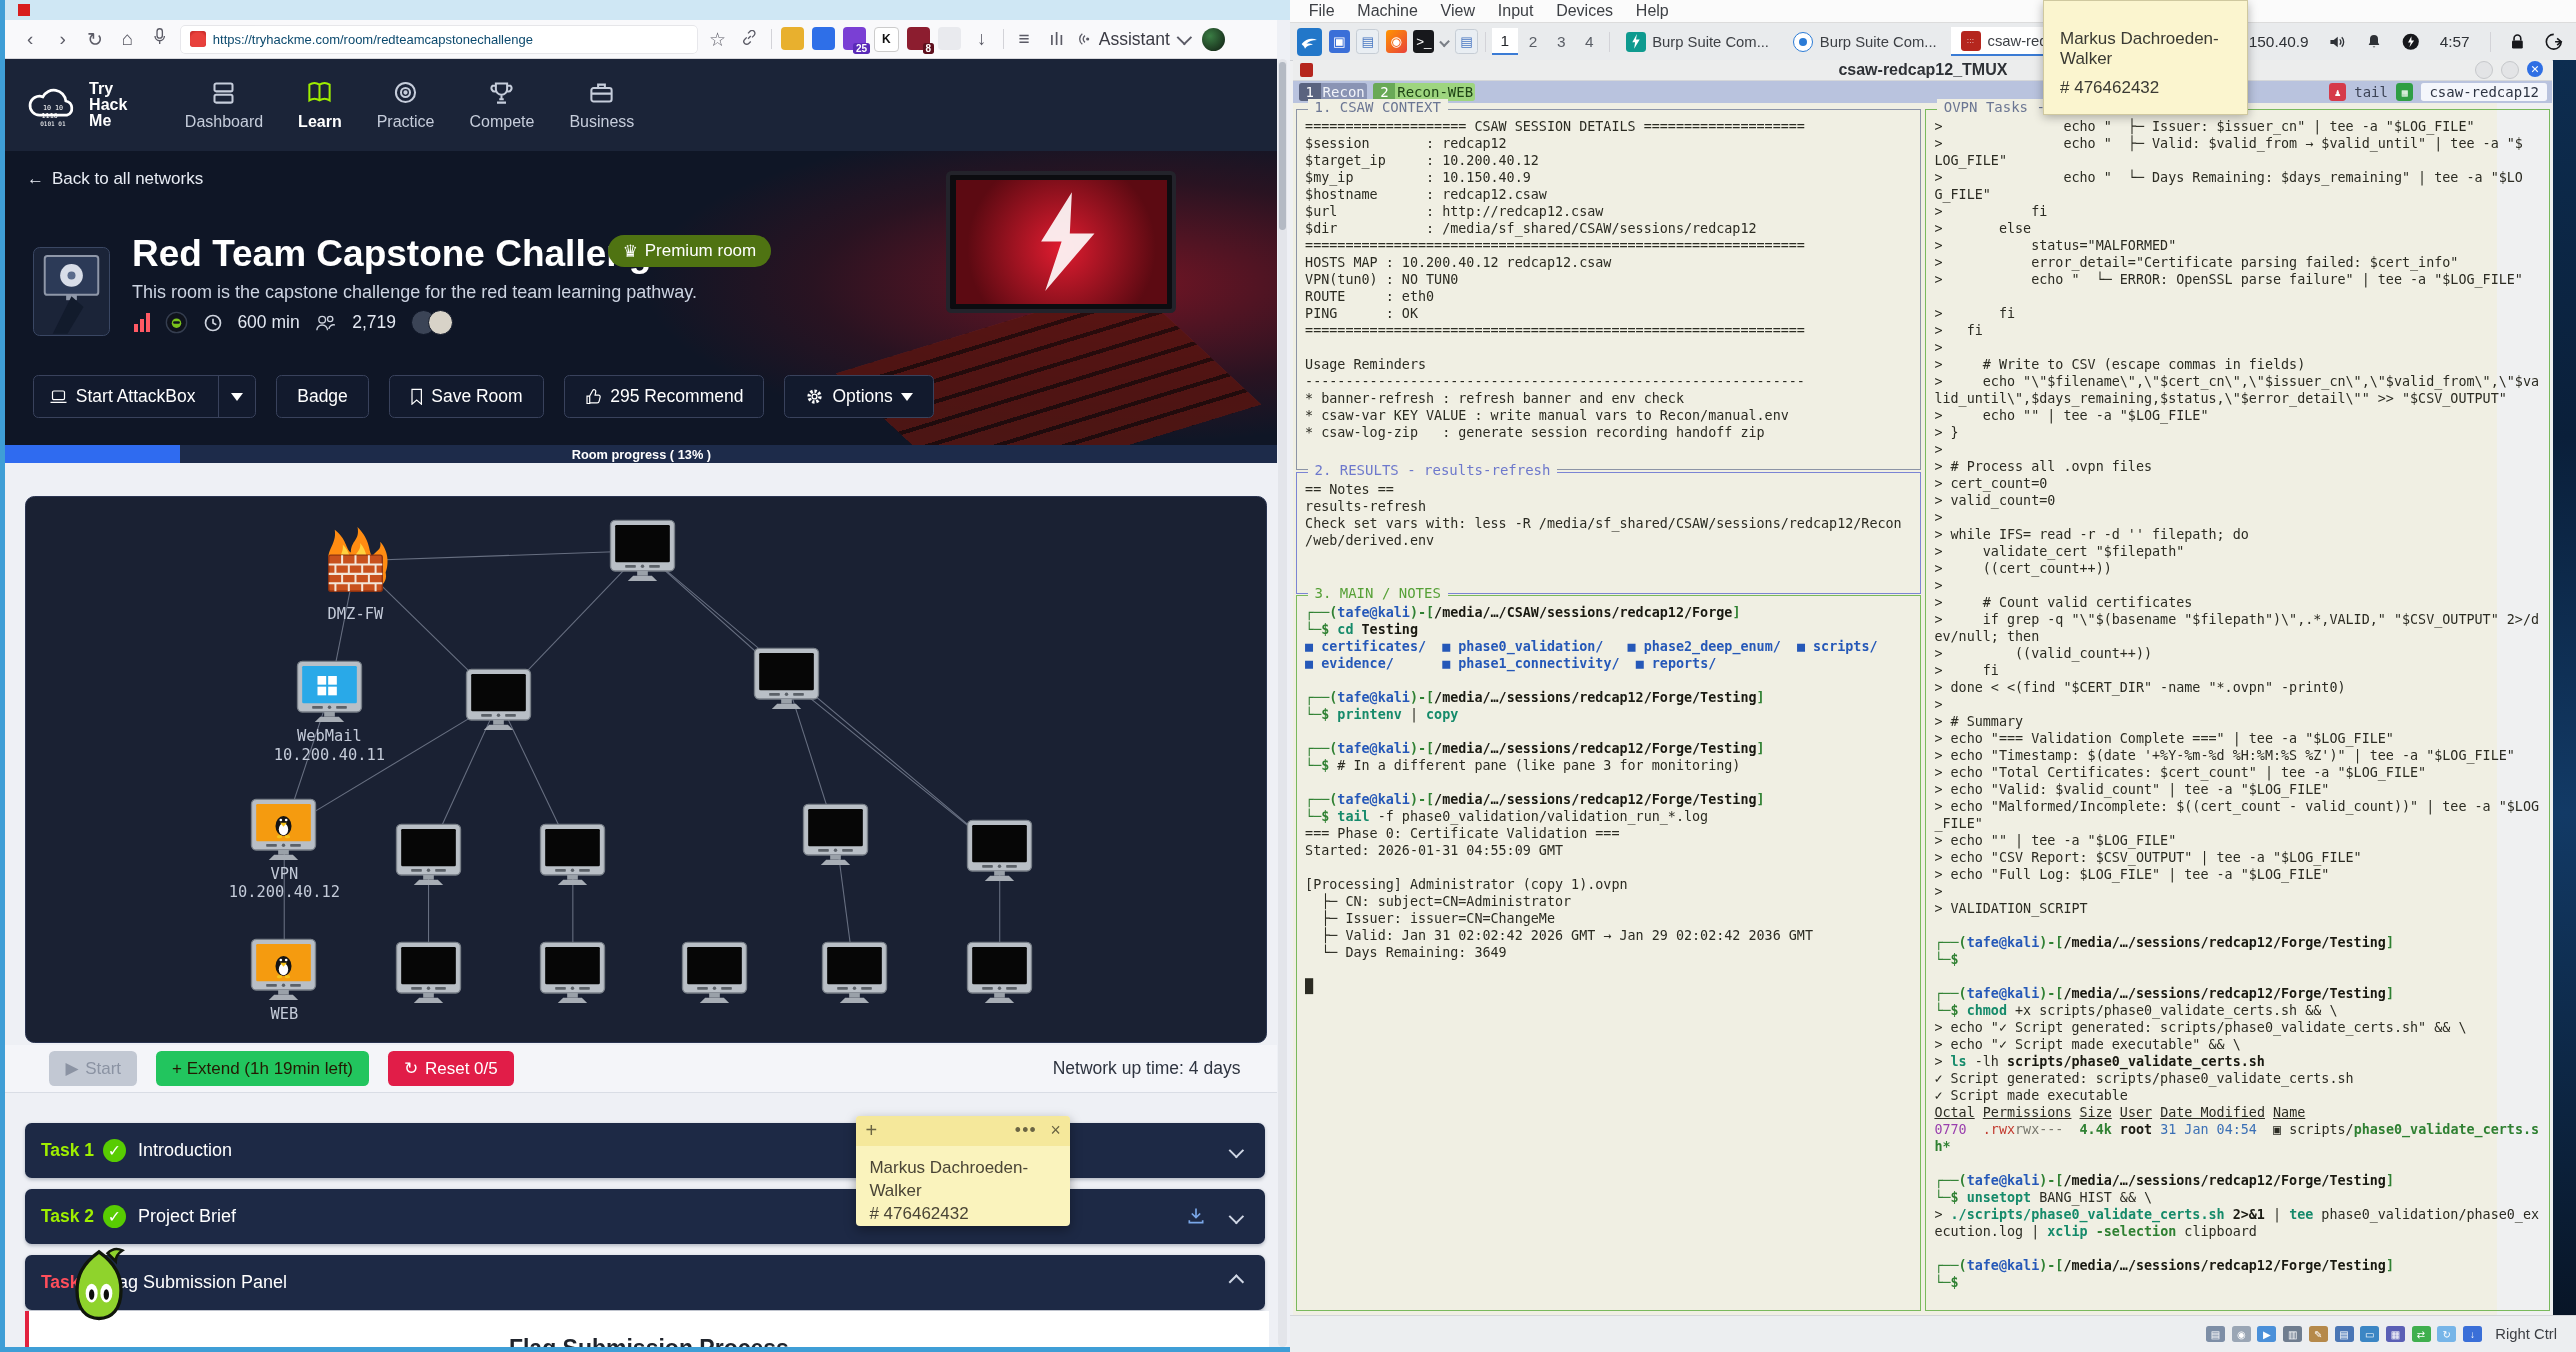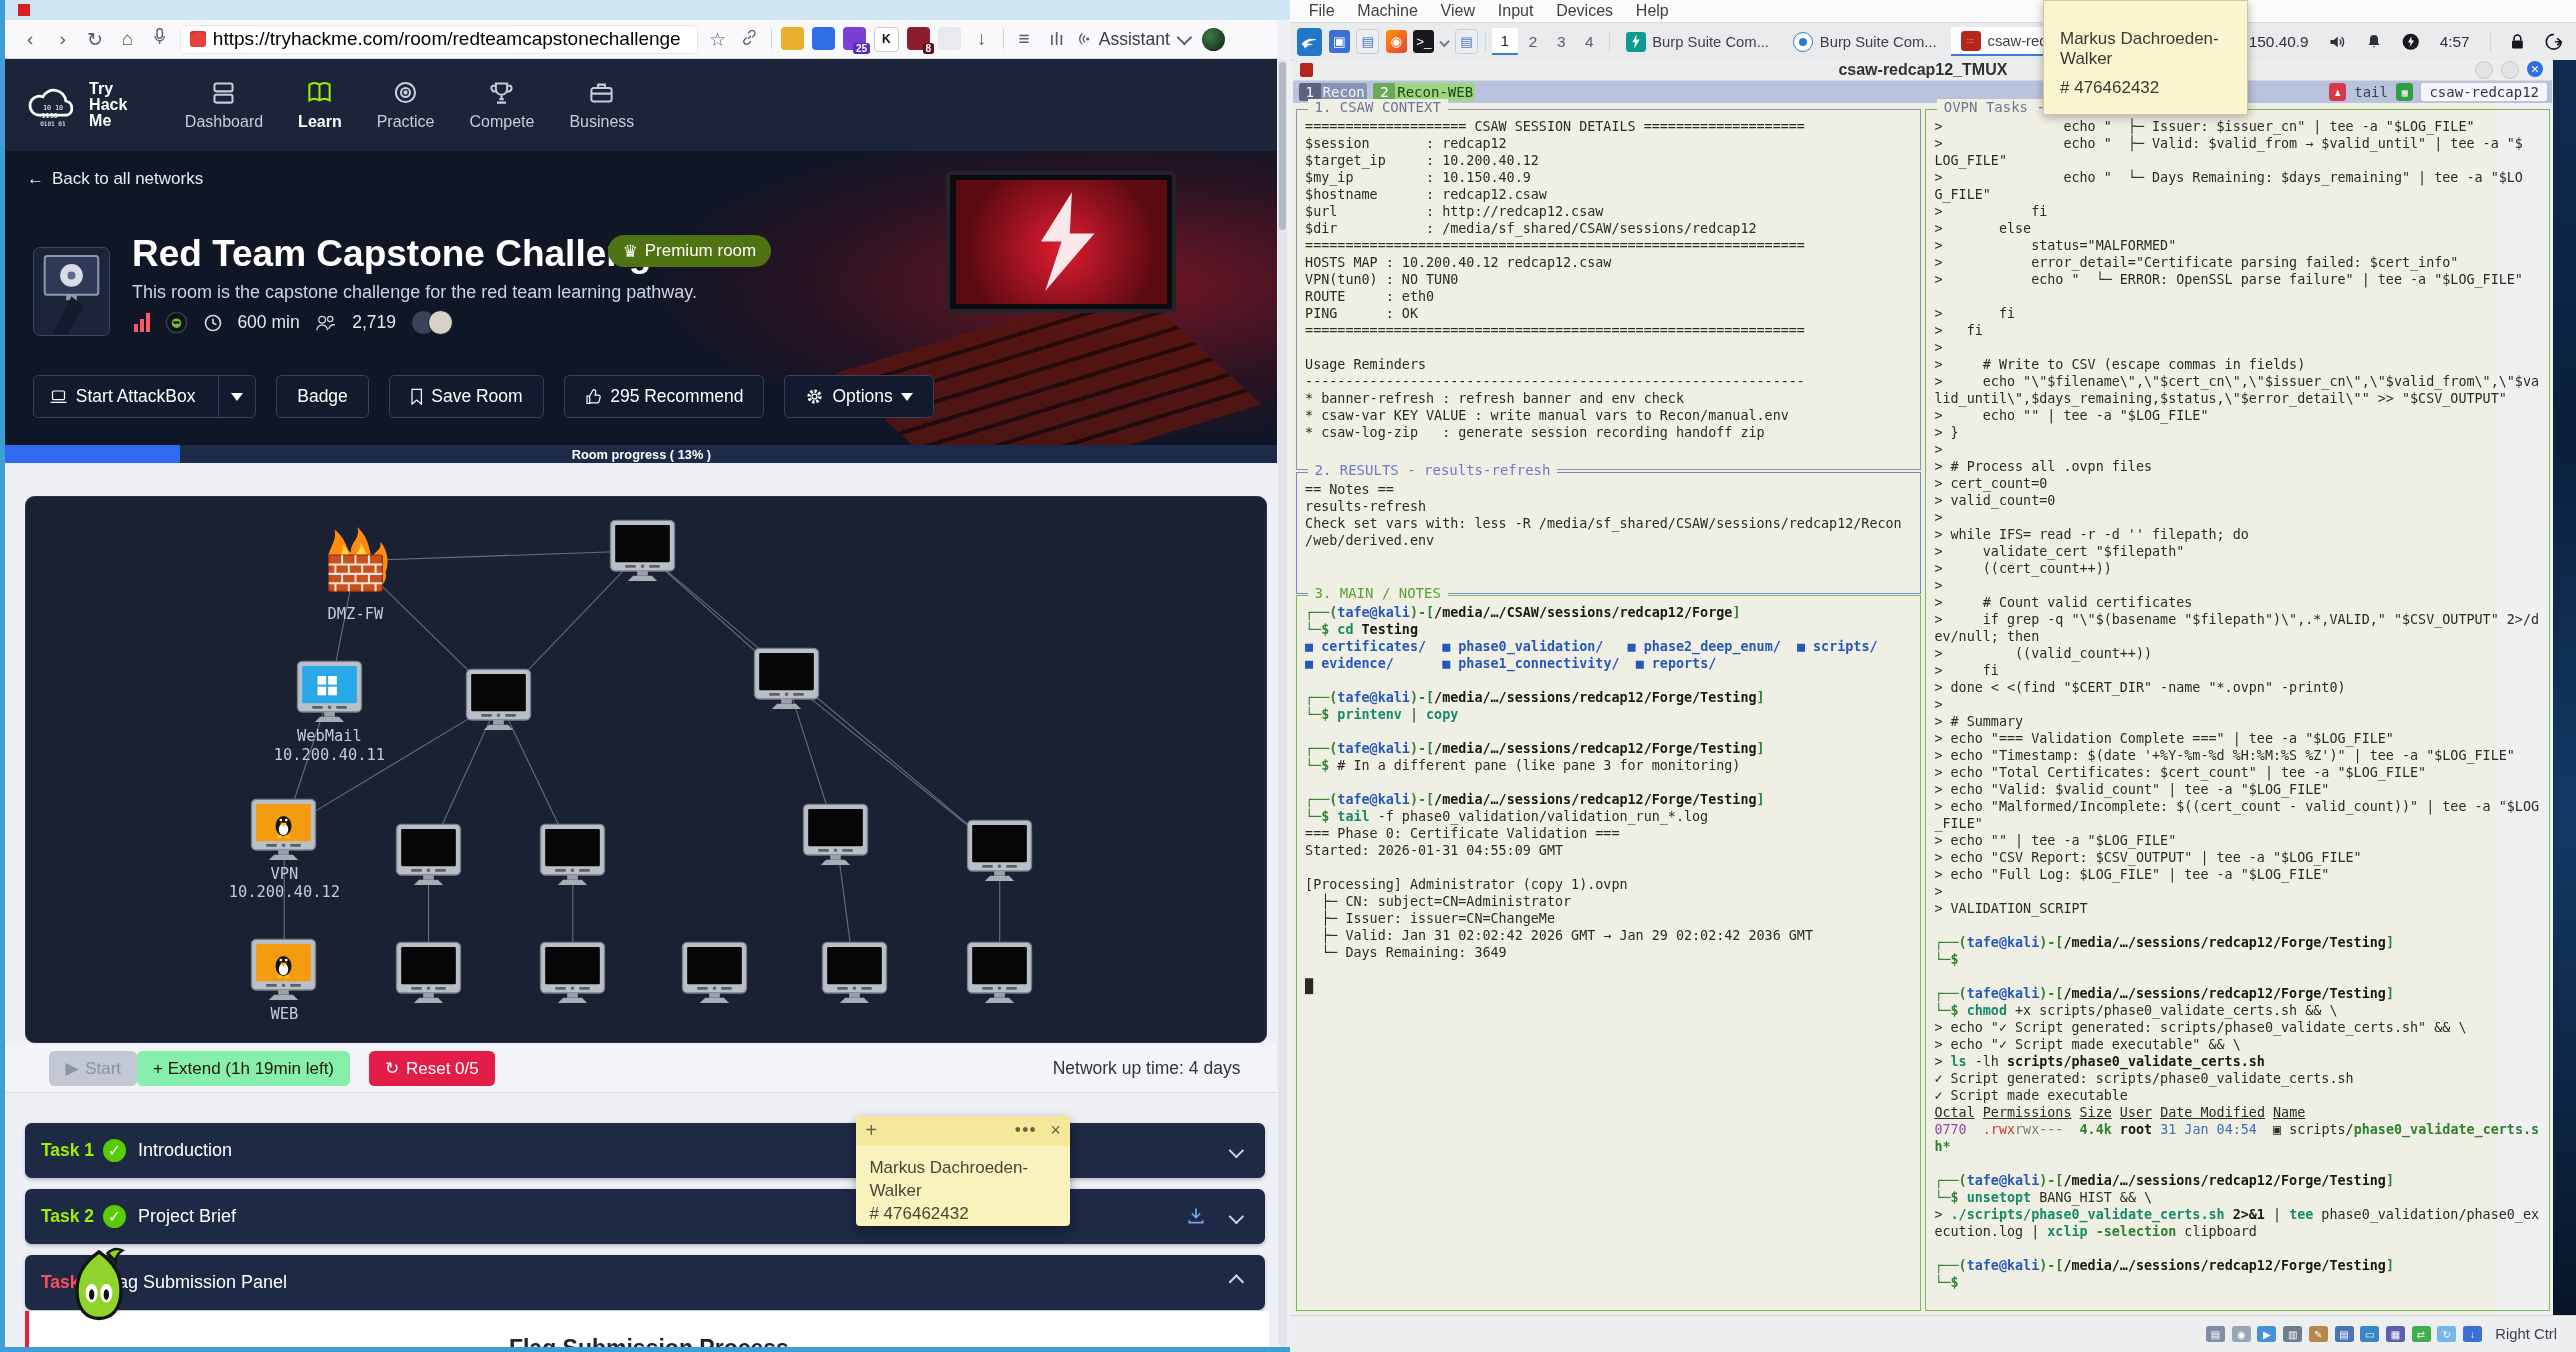--- a/index.html
+++ b/index.html
@@ -7,21 +7,21 @@
   
   #browser{position:absolute;left:0;top:0;width:1290px;height:1352px;background:#eef0f5;}
   #b-border-l{position:absolute;left:0;top:0;width:5.4px;height:1352px;background:#3f9ed6;z-index:40;}
   #b-border-b{position:absolute;left:0;top:1347px;width:1290px;height:5.4px;background:#3f9ed6;z-index:40;}
   #tabstrip{position:absolute;left:0;top:0;width:1290px;height:20px;background:#cfe7f4;}
   #rec-dot{position:absolute;left:17.5px;top:4px;width:12px;height:12px;background:#d81e1e;}
   #toolbar{position:absolute;left:5.4px;top:20px;width:1272px;height:39px;background:#f9f9fb;border-bottom:0.7px solid #d8d8dc;display:flex;align-items:center;gap:9.4px;padding-left:13.4px;box-sizing:border-box;}
   .tbico{font-size:19px;color:#5b5b66;width:23px;text-align:center;}
   #urlfield{display:flex;align-items:center;gap:6.7px;background:#fff;border-radius:4px;height:27px;padding:0 9.4px;width:497px;box-shadow:0 0 0 0.7px #e0e0e4;}
   #favicon{width:16px;height:16px;border-radius:2.7px;background:radial-gradient(circle at 50% 60%,#e8413c 60%,#b91d1d);}
-  #urltext{font-size:19px;color:#000000;white-space:nowrap;overflow:hidden;}
+  #urltext{font-size:13px;color:#0c4a6e;white-space:nowrap;overflow:hidden;}
   .extico{width:23px;height:23px;border-radius:4px;position:relative;display:flex;align-items:center;justify-content:center;font-size:12px;font-weight:bold;color:#fff;}
   .extbadge{position:absolute;right:-4px;bottom:-4px;background:#7a3fd4;color:#fff;font-size:10px;border-radius:2.7px;padding:0 2.7px;}
   #assistant{display:flex;align-items:center;gap:5.4px;color:#3b3b44;font-size:17.5px;}
   #tb-avatar{width:23px;height:23px;border-radius:50%;background:radial-gradient(circle at 35% 35%,#3a7d44,#101c12);}
   .vsep{width:0.7px;height:20px;background:#d3d3d8;}
   
   #thmnav{position:absolute;left:5.4px;top:59px;width:1272px;height:92px;background:#1b2438;display:flex;align-items:center;}
   #logo{display:flex;align-items:center;gap:6.7px;margin-left:19px;}
   #logo .lt{color:#fff;font-weight:bold;font-size:16px;line-height:16px;}
   .navitem{display:flex;flex-direction:column;align-items:center;gap:6.7px;margin:0 17.5px;cursor:pointer;}
@@ -71,21 +71,21 @@
   
   #main{position:absolute;left:5.4px;top:463px;width:1272px;height:883px;background:#eef0f5;}
   #diag{position:absolute;left:19.5px;top:33px;width:1240px;height:545px;background:#1a2133;border:0.7px solid #2a3450;border-radius:9.4px;overflow:hidden;}
   #edges{position:absolute;left:0;top:0;}
   .node{position:absolute;}
   .node-label{position:absolute;width:175px;text-align:center;color:#c3cad8;font-family:"DejaVu Sans Mono",monospace;font-size:15.4px;}
   
   #controls{position:absolute;left:0;top:582px;width:1272px;height:47px;background:#f4f5f9;border-bottom:0.7px solid #d9dde5;display:flex;align-items:center;}
   .cbtn{height:35px;border-radius:5.4px;font-size:17px;display:flex;align-items:center;gap:6.7px;padding:0 16px;cursor:pointer;}
   #startbtn{background:#c2c8d3;color:#8b93a3;margin-left:44px;}
-  #extendbtn{background:#86efac;color:#241a02;font-weight:500;}
+  #extendbtn{background:#22c55e;color:#241a02;margin-left:19px;font-weight:500;}
   #resetbtn{background:#e11d48;color:#fff;margin-left:19px;}
   #uptime{margin-left:auto;margin-right:37px;color:#2e3440;font-size:17.5px;}
   
   .taskrow{position:absolute;left:19.5px;width:1240px;height:55px;background:#1d2945;border-radius:6.7px;display:flex;align-items:center;box-shadow:0 1.3px 3.4px rgba(20,30,60,.25);}
   .tlabel{font-size:17.5px;font-weight:bold;margin-left:16px;width:62px;}
   .tlabel.g{color:#9fef00;}
   .tlabel.r{color:#ff4e5b;}
   .tcheck{width:23px;height:23px;border-radius:50%;background:#58cc02;color:#fff;font-size:16px;display:flex;align-items:center;justify-content:center;margin-right:12px;}
   .ttitle{color:#fff;font-size:18px;}
   .tright{margin-left:auto;margin-right:23px;display:flex;align-items:center;gap:25.5px;}

